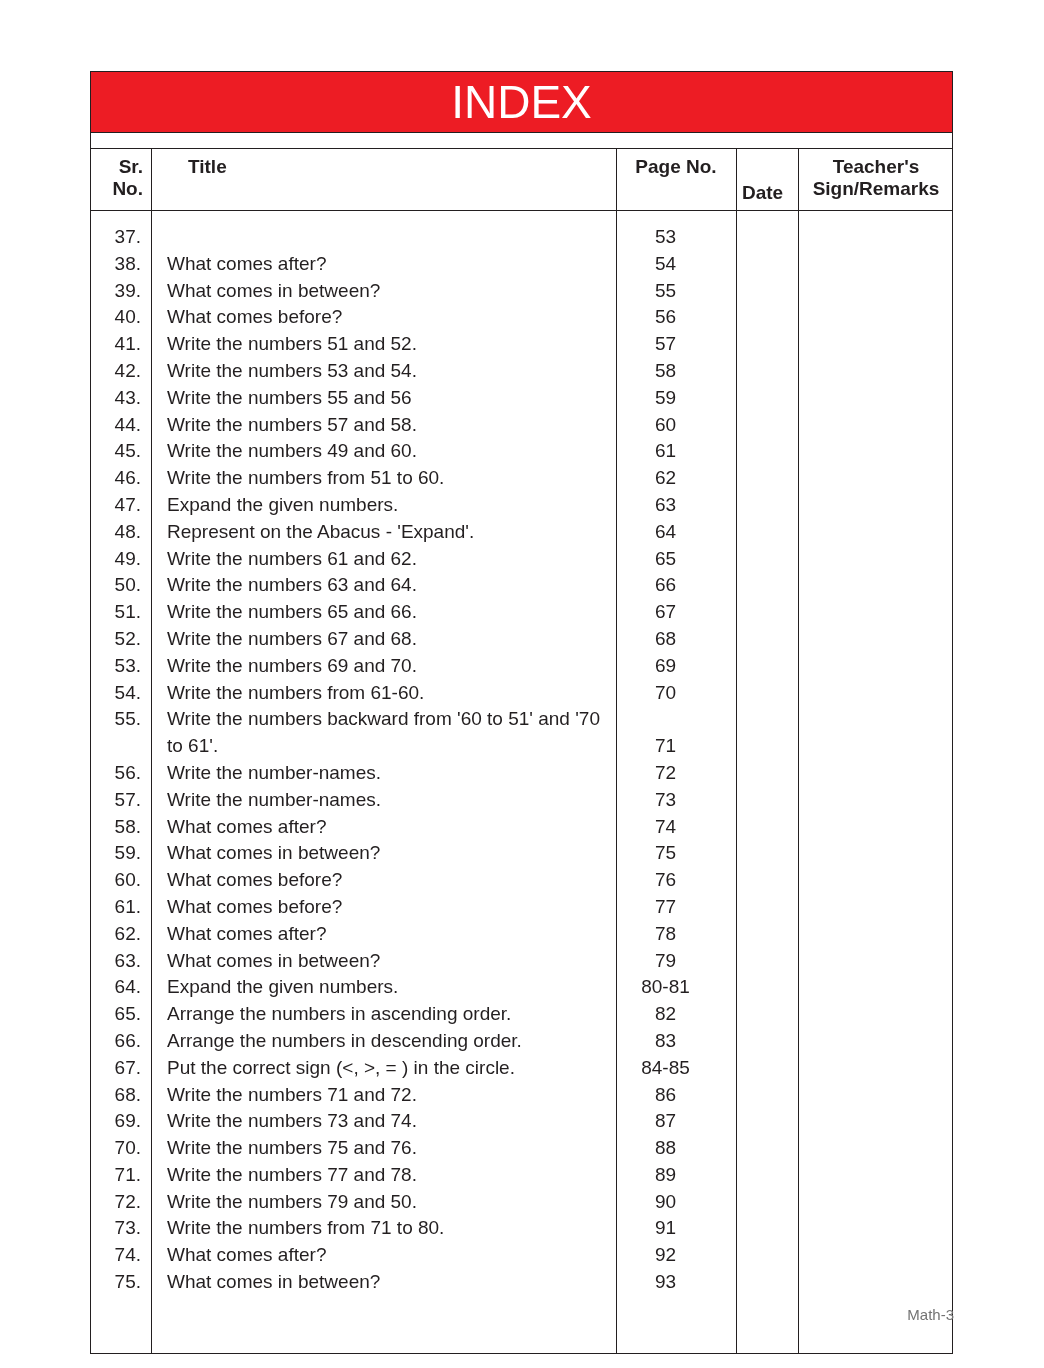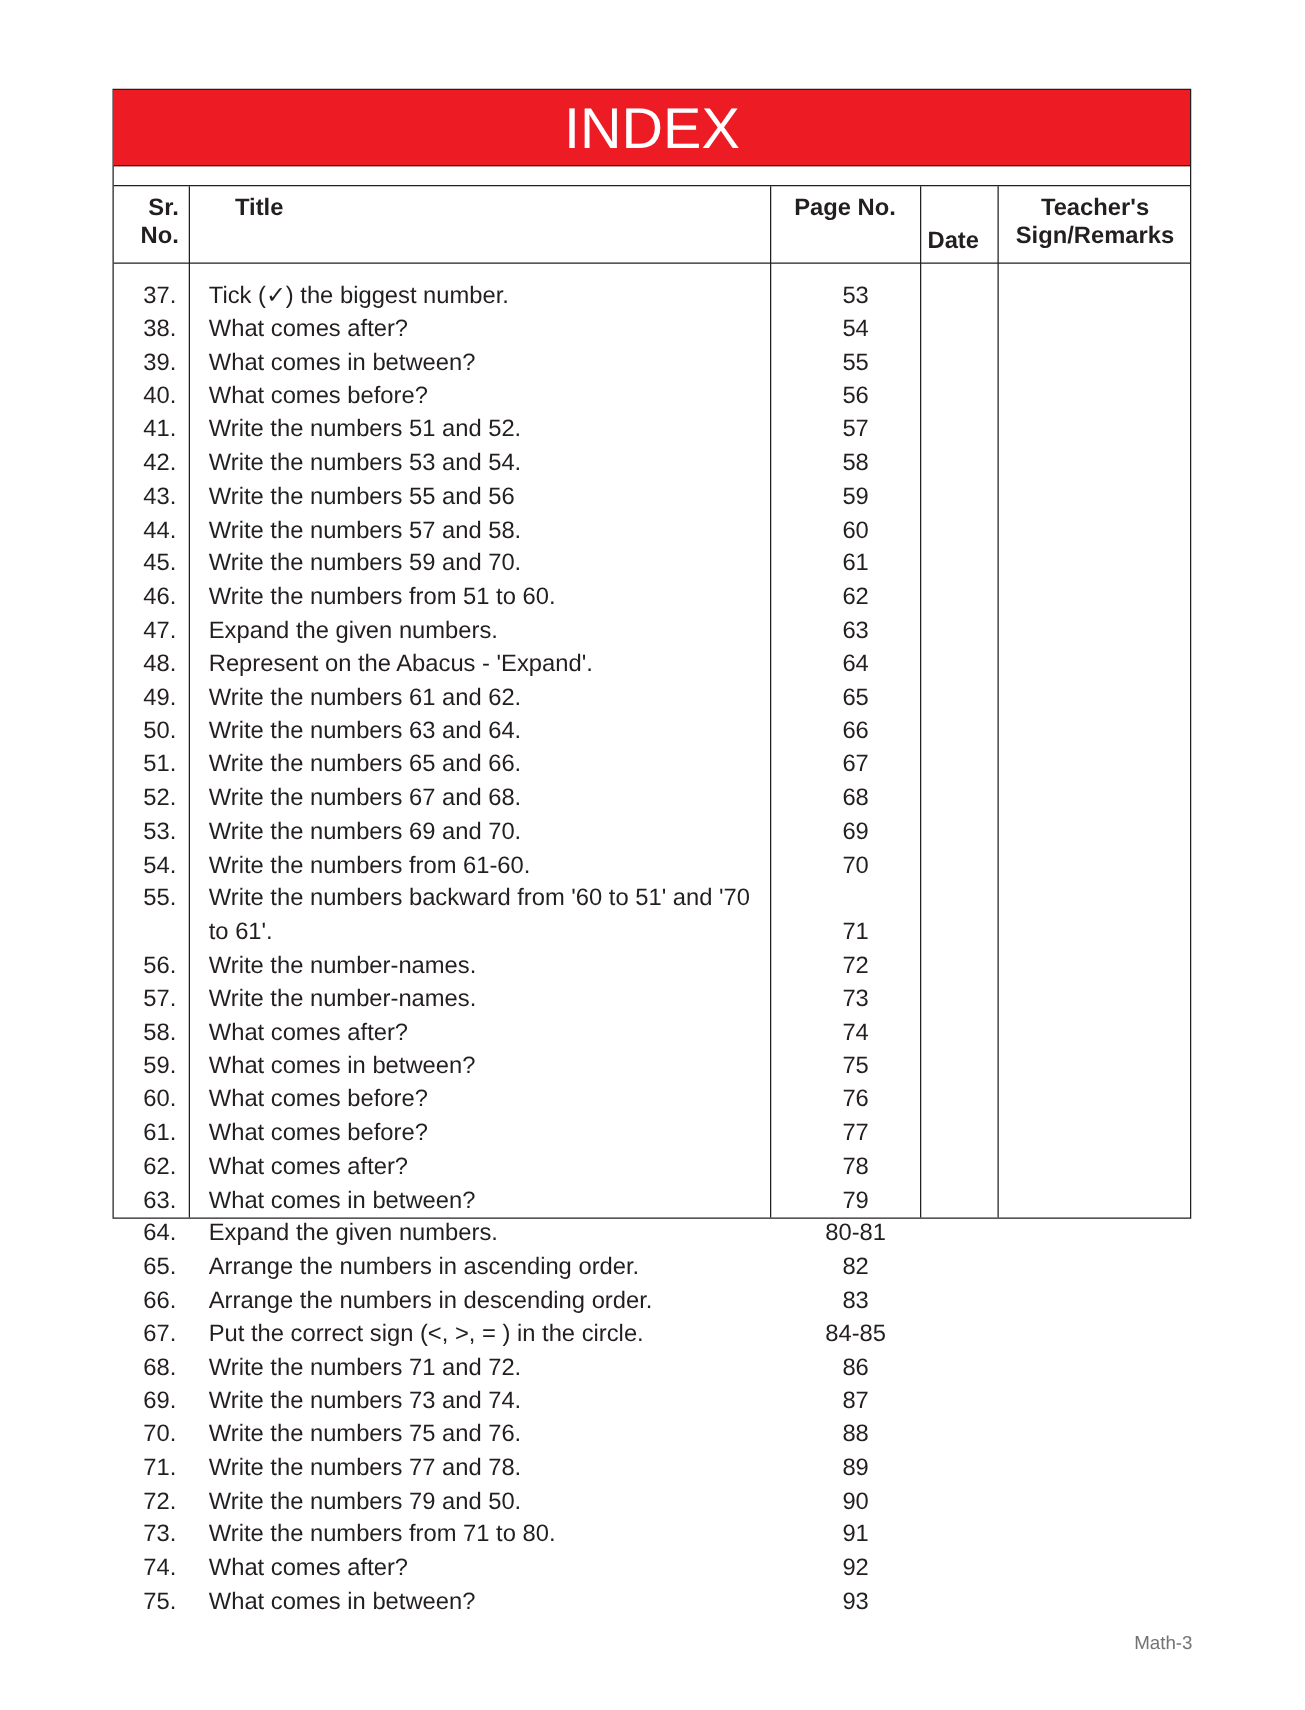--- a/index.html
+++ b/index.html
@@ -1,38 +1,38 @@
 <!DOCTYPE html>
 <html><head>
 <meta charset="utf-8">
 <style>
   html, body { margin:0; padding:0; background:#ffffff; }
   body { width:1044px; height:1368px; position:relative; font-family:"Liberation Sans", sans-serif; color:#231f20; }
-  .frame { position:absolute; left:90px; top:71px; width:863px; height:904px; border:1px solid #231f20; box-sizing:border-box; }
+  .frame { position:absolute; left:90px; top:71px; width:863px; height:1283px; border:1px solid #231f20; box-sizing:border-box; }
   .banner { position:absolute; left:0; top:0; width:100%; height:61px; background:#ed1c24; border-bottom:1px solid #231f20; box-sizing:border-box; text-align:center; }
   .banner span { color:#ffffff; font-size:46px; line-height:61px; letter-spacing:0px; font-weight:normal; }
   .gap { position:absolute; left:0; top:61px; width:100%; height:16px; border-bottom:1px solid #231f20; box-sizing:border-box; }
   .vline { position:absolute; top:77px; bottom:0; width:1px; background:#231f20; }
   .vline.c1 { left:60px; }
   .vline.c2 { left:525px; }
   .vline.c3 { left:645px; }
   .vline.c4 { left:707px; }
   .header { position:absolute; left:0; top:77px; width:100%; height:62px; border-bottom:1px solid #231f20; box-sizing:border-box; font-weight:bold; font-size:19px; }
   .hcell { position:absolute; top:7px; line-height:22px; }
   .h-sr { left:0; width:52px; text-align:right; }
   .h-title { left:97px; }
   .h-page { left:525px; width:120px; text-align:center; }
   .h-date { left:651px;margin-top:26px; }
   .h-remarks { left:707px; width:156px; text-align:center; }
   .rows { position:absolute; left:0; top:152px; width:100%; }
   .row { position:relative; height:26.8px; font-size:19px; line-height:26.8px; }
   .row.tall { height:53.6px; }
   .r-sr { position:absolute; left:0; width:50px; text-align:right; }
   .r-title { position:absolute; left:76px; width:440px; }
-  .r-page { position:absolute; left:542px; width:103px; text-align:center; }
+  .r-page { position:absolute; left:523px; width:103px; text-align:center; }
   .row.tall .r-page { top:26.8px; }
   .footer { position:absolute; right:90px; top:1306px; font-size:15px; color:#737373; }
 </style>
 </head>
 <body>
 
 <div class="frame">
   <div class="banner">
     <span>INDEX</span>
   </div>
@@ -53,21 +53,20 @@
     <div class="hcell h-date">Date</div>
     <div class="hcell h-remarks">
       <div>Teacher's</div>
       <div>Sign/Remarks</div>
     </div>
   </div>
 
   <div class="rows" id="rows">
       <div class="row">
         <div class="r-sr">37.</div>
-        <div class="r-title">Tick (✓) the biggest number.</div>
         <div class="r-page">53</div>
       </div>
       <div class="row">
         <div class="r-sr">38.</div>
         <div class="r-title">What comes after?</div>
         <div class="r-page">54</div>
       </div>
       <div class="row">
         <div class="r-sr">39.</div>
         <div class="r-title">What comes in between?</div>
@@ -93,21 +92,21 @@
         <div class="r-title">Write the numbers 55 and 56</div>
         <div class="r-page">59</div>
       </div>
       <div class="row">
         <div class="r-sr">44.</div>
         <div class="r-title">Write the numbers 57 and 58.</div>
         <div class="r-page">60</div>
       </div>
       <div class="row">
         <div class="r-sr">45.</div>
-        <div class="r-title">Write the numbers 59 and 70.</div>
+        <div class="r-title">Write the numbers 49 and 60.</div>
         <div class="r-page">61</div>
       </div>
       <div class="row">
         <div class="r-sr">46.</div>
         <div class="r-title">Write the numbers from 51 to 60.</div>
         <div class="r-page">62</div>
       </div>
       <div class="row">
         <div class="r-sr">47.</div>
         <div class="r-title">Expand the given numbers.</div>

